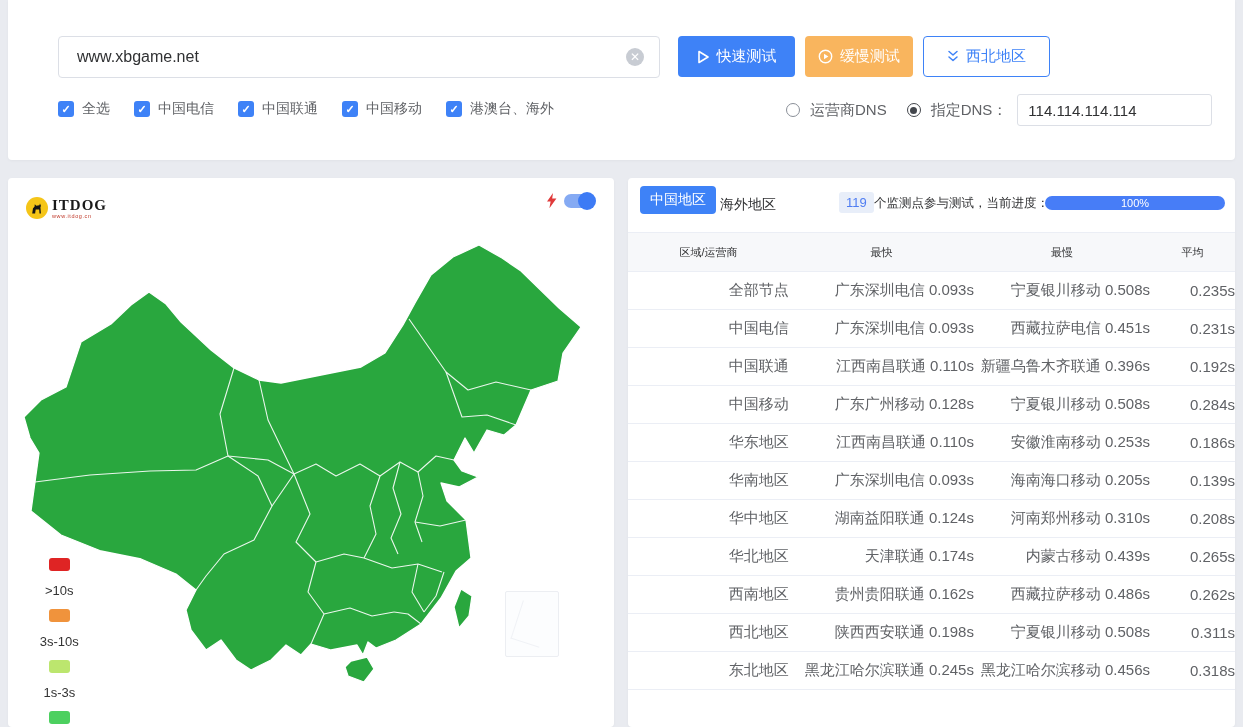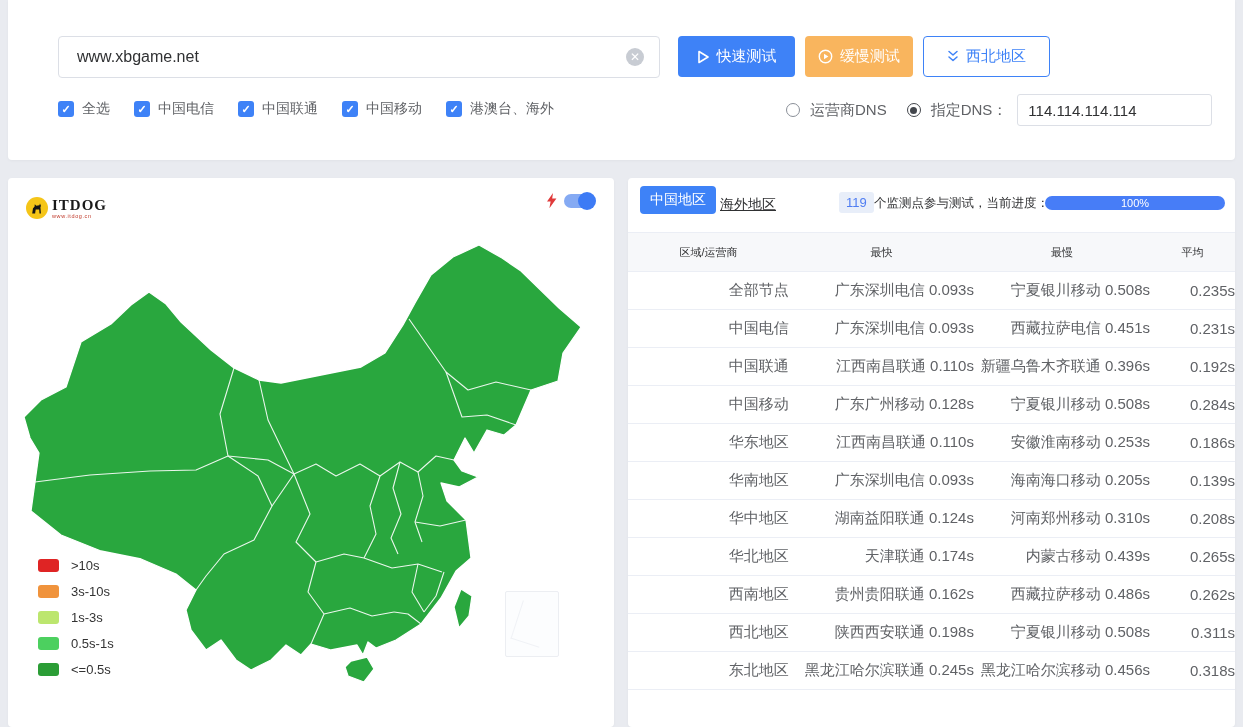--- a/index.html
+++ b/index.html
@@ -59,21 +59,21 @@
   #map-card{left:8px;top:178px;width:606px;height:549px;overflow:hidden;}
   #logo{position:absolute;left:18px;top:19px;display:flex;align-items:center;gap:4px;}
   #logo-badge{width:22px;height:22px;border-radius:50%;background:#f5c518;position:relative;overflow:hidden;}
   #logo-text .t1{font-family:"Liberation Serif", serif;font-weight:bold;font-size:15px;letter-spacing:1px;color:#191919;line-height:15px;}
   #logo-text .t2{font-size:5.5px;color:#c03a2b;letter-spacing:.6px;line-height:6px;}
   #speed-zone{position:absolute;left:538px;top:15px;display:flex;align-items:center;gap:7px;}
   #toggle{position:relative;width:30px;height:14px;border-radius:7px;background:#85aaf3;cursor:pointer;}
   #toggle .knob{position:absolute;right:-2px;top:-2px;width:18px;height:18px;border-radius:50%;background:#3d7bf5;}
   #china-map{position:absolute;left:2px;top:46px;}
   #legend{position:absolute;left:30px;top:380px;display:flex;flex-direction:column;gap:11px;}
-  .lg-item{display:flex;align-items:center;gap:12px;}
+  .lg-item{display:flex;align-items:center;gap:12px;flex-direction:column;}
   .lg-swatch{width:21px;height:13px;border-radius:3px;}
   .lg-label{font-size:13px;color:#333;}
   #sea-inset{position:absolute;left:497px;top:413px;width:54px;height:66px;border:1px solid #eceef2;background:#fcfdfe;border-radius:2px;}
   #sea-inset .inner{position:absolute;left:10px;top:12px;width:30px;height:40px;border-left:1px solid #f0f2f6;border-bottom:1px solid #f0f2f6;transform:rotate(18deg);}
   
   #results-card{left:628px;top:178px;width:607px;height:549px;overflow:hidden;}
   #tabs-row{position:relative;height:54px;}
   .tab{position:absolute;top:13px;font-size:14px;cursor:pointer;}
   .tab.active{background:var(--accent-blue);color:#fff;border-radius:4px;padding:5px 10px;top:8px;}
   .tab.plain{color:var(--text-dark);padding:5px 0;}
@@ -233,21 +233,21 @@
 
   <div id="sea-inset">
     <div class="inner"></div>
   </div>
 </div>
 
 <div id="results-card" class="card">
   <div id="tabs-row">
     <div id="tabs-holder">
         <span class="tab active" style="left: 12px;">中国地区</span>
-        <span class="tab plain" style="left: 92px; text-decoration: underline;">海外地区</span>
+        <span class="tab plain" style="left: 92px;">海外地区</span>
       </div>
     <span id="monitor-badge">119</span>
     <span id="progress-label">个监测点参与测试，当前进度：</span>
     <div id="progress-bar">100%</div>
   </div>
 
   <table id="result-table">
     <colgroup>
         <col class="c1">
         <col class="c2">

